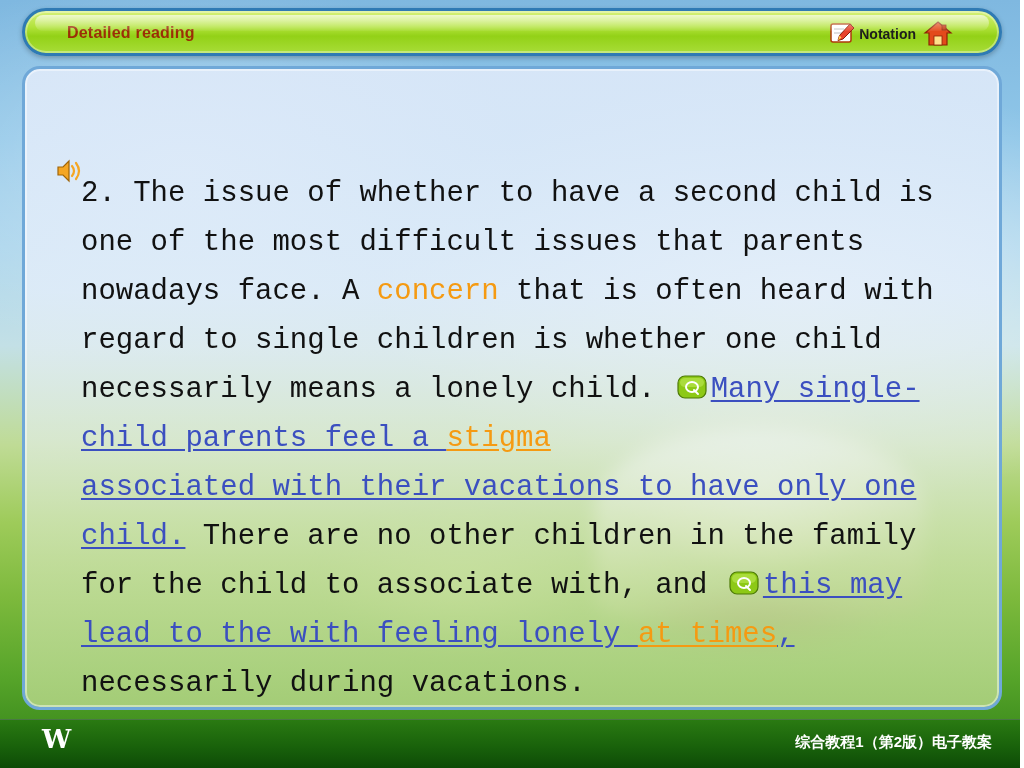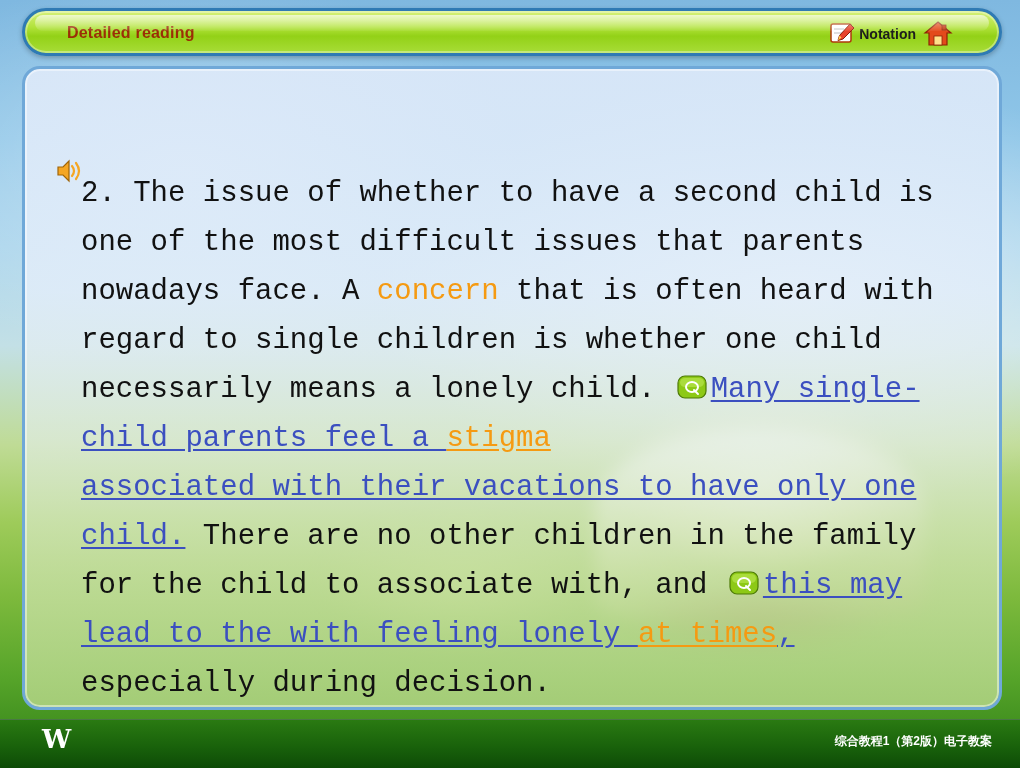--- a/index.html
+++ b/index.html
@@ -266,21 +266,21 @@
   .publisher-cn .small {
     font-size: 9px;
     opacity: 0.9;
     display: block;
   }
   .footer-right {
     position: absolute;
     right: 28px;
     top: 733px;
     color: #ffffff;
-    font-size: 12px;
+    font-size: 15px;
     font-weight: bold;
   }
 </style>
 </head>
 <body>
 
 <div id="stage">
 
   <div class="leaf-blur"></div>
   <div class="book-glow"></div>
@@ -319,21 +319,21 @@
       <span>The issue of whether to have a second child is one of the most difficult issues that parents nowadays face. A </span><span class="orange">concern</span><span> that is often heard with regard to single children is whether one child necessarily means a lonely child. </span><svg class="bubble" viewBox="0 0 30 26">
         <rect x="1" y="1" width="28" height="22" rx="7" fill="#8dc916" stroke="#4d7a06" stroke-width="1.2"></rect>
         <rect x="3" y="3" width="24" height="9" rx="5" fill="#b4e24a" opacity="0.75"></rect>
         <ellipse cx="15" cy="12" rx="6" ry="5" fill="none" stroke="#ffffff" stroke-width="2"></ellipse>
         <path d="M17 15 L21 19" stroke="#ffffff" stroke-width="2" stroke-linecap="round"></path>
       </svg><span class="blue-link">Many single-child parents feel a </span><span class="orange-link">stigma</span><br><span class="blue-link">associated with their vacations to have only one child.</span><span> There are no other children in the family for the child to associate with, and </span><svg class="bubble" viewBox="0 0 30 26">
         <rect x="1" y="1" width="28" height="22" rx="7" fill="#8dc916" stroke="#4d7a06" stroke-width="1.2"></rect>
         <rect x="3" y="3" width="24" height="9" rx="5" fill="#b4e24a" opacity="0.75"></rect>
         <ellipse cx="15" cy="12" rx="6" ry="5" fill="none" stroke="#ffffff" stroke-width="2"></ellipse>
         <path d="M17 15 L21 19" stroke="#ffffff" stroke-width="2" stroke-linecap="round"></path>
-      </svg><span class="blue-link">this may lead to the with feeling lonely </span><span class="orange-link">at times</span><span class="comma-link">,</span><span> especially during decision.</span>
+      </svg><span class="blue-link">this may lead to the with feeling lonely </span><span class="orange-link">at times</span><span class="comma-link">,</span><span> necessarily during vacations.</span>
     </div>
 
     <div class="questions-btn">Questions</div>
 
     <div class="nav nav-prev">
       <svg width="20" height="20" viewBox="0 0 20 20">
         <path d="M13 3 L5 10 L13 17 Z" fill="#3c4a50"></path>
       </svg>
     </div>
     <div class="nav nav-next">

